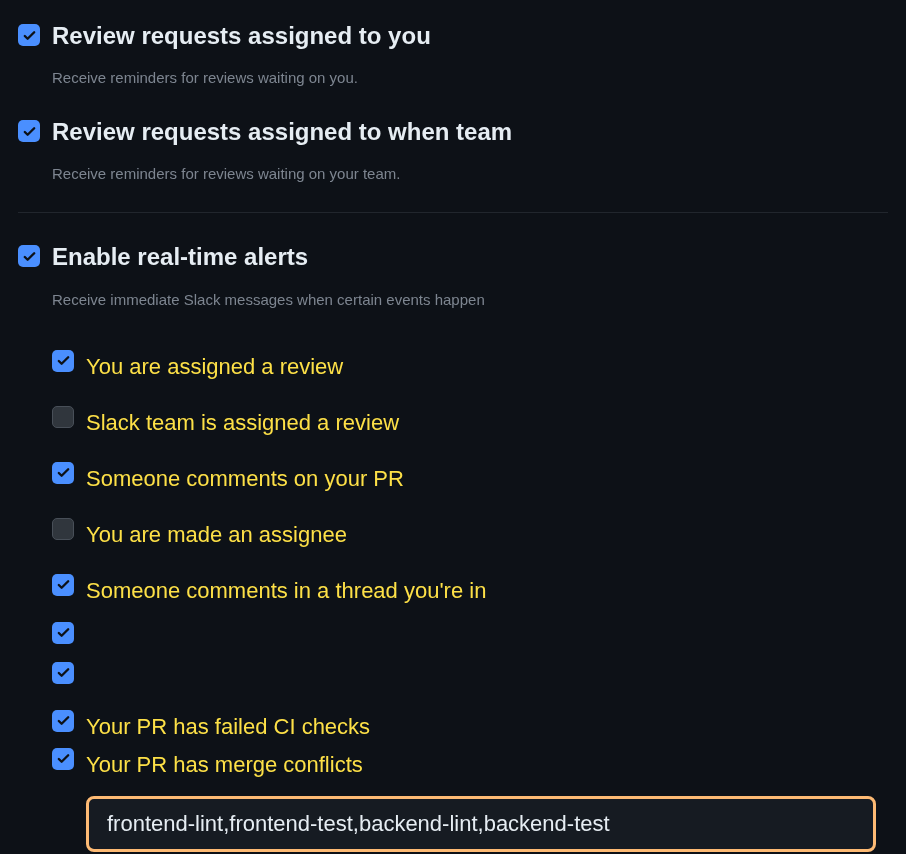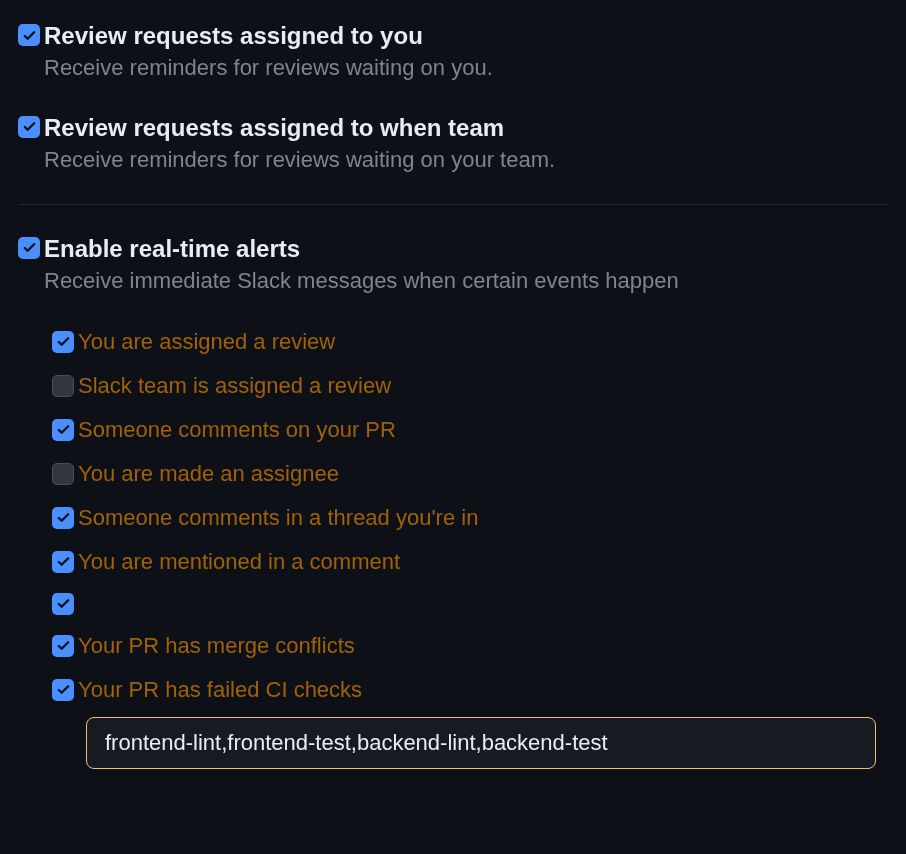--- a/index.html
+++ b/index.html
@@ -13,21 +13,21 @@
       color: #e6edf3;
       font-family: -apple-system, BlinkMacSystemFont, "Segoe UI", Helvetica, Arial, sans-serif;
       width: 906px;
       height: 854px;
       padding: 20px 18px;
     }
 
     .option-row {
       display: flex;
       align-items: flex-start;
-      gap: 4px;
+      gap: 12px;
       margin-bottom: 28px;
     }
 
     .option-row.sub {
       margin-left: 34px;
       margin-bottom: 18px;
       align-items: center;
     }
 
     .checkbox {
@@ -65,51 +65,52 @@
     }
 
     .option-title {
       font-size: 24px;
       font-weight: 700;
       color: #e6edf3;
       line-height: 1.3;
     }
 
     .option-description {
-      font-size: 22px;
+      font-size: 15px;
       color: #7d8590;
-      margin-top: 2px;
+      margin-top: 16px;
       line-height: 1.4;
     }
 
     .sub-label {
       font-size: 22px;
-      color: #a16207;
+      color: #fde047;
       font-weight: 400;
+      margin-top: 12px;
     }
 
     .divider {
       border: none;
       border-top: 1px solid #21262d;
       margin: 8px 0 28px 0;
     }
 
     .alerts-list {
       margin-top: 32px;
     }
 
     .ci-input-wrapper {
       margin-left: 68px;
       margin-top: 14px;
     }
 
     .ci-input {
       width: 790px;
       background-color: #161b22;
-      border: 1px solid #fdba74;
+      border: 3px solid #fdba74;
       border-radius: 8px;
       padding: 12px 18px;
       font-size: 22px;
       color: #e6edf3;
       font-family: inherit;
       outline: none;
     }
   </style>
 </head>
 <body>
@@ -190,45 +191,44 @@
     </div>
     <div class="sub-label">Someone comments in a thread you're in</div>
   </div>
 
   <div class="option-row sub">
     <div class="checkbox checked">
       <svg viewBox="0 0 16 16" fill="none">
         <path d="M3 8.5L6 11.5L13 4.5" stroke="#0d1117" stroke-width="2.5" stroke-linecap="round" stroke-linejoin="round"></path>
       </svg>
     </div>
-    <div class="sub-label">You are mentioned in a comment</div>
-  </div>
-
-  <div class="option-row sub">
-    <div class="checkbox checked">
-      <svg viewBox="0 0 16 16" fill="none">
-        <path d="M3 8.5L6 11.5L13 4.5" stroke="#0d1117" stroke-width="2.5" stroke-linecap="round" stroke-linejoin="round"></path>
-      </svg>
-    </div>
+  </div>
+
+  <div class="option-row sub">
+    <div class="checkbox checked">
+      <svg viewBox="0 0 16 16" fill="none">
+        <path d="M3 8.5L6 11.5L13 4.5" stroke="#0d1117" stroke-width="2.5" stroke-linecap="round" stroke-linejoin="round"></path>
+      </svg>
+    </div>
+  </div>
+
+  <div class="option-row sub" style="margin-bottom:0;">
+    <div class="checkbox checked">
+      <svg viewBox="0 0 16 16" fill="none">
+        <path d="M3 8.5L6 11.5L13 4.5" stroke="#0d1117" stroke-width="2.5" stroke-linecap="round" stroke-linejoin="round"></path>
+      </svg>
+    </div>
+    <div class="sub-label">Your PR has failed CI checks</div>
   </div>
 
   <div class="option-row sub">
     <div class="checkbox checked">
       <svg viewBox="0 0 16 16" fill="none">
         <path d="M3 8.5L6 11.5L13 4.5" stroke="#0d1117" stroke-width="2.5" stroke-linecap="round" stroke-linejoin="round"></path>
       </svg>
     </div>
     <div class="sub-label">Your PR has merge conflicts</div>
-  </div>
-
-  <div class="option-row sub" style="margin-bottom:0;">
-    <div class="checkbox checked">
-      <svg viewBox="0 0 16 16" fill="none">
-        <path d="M3 8.5L6 11.5L13 4.5" stroke="#0d1117" stroke-width="2.5" stroke-linecap="round" stroke-linejoin="round"></path>
-      </svg>
-    </div>
-    <div class="sub-label">Your PR has failed CI checks</div>
   </div>
 
   <div class="ci-input-wrapper">
     <input type="text" class="ci-input" value="frontend-lint,frontend-test,backend-lint,backend-test" style="">
   </div>
 </div>
 
 </body></html>

